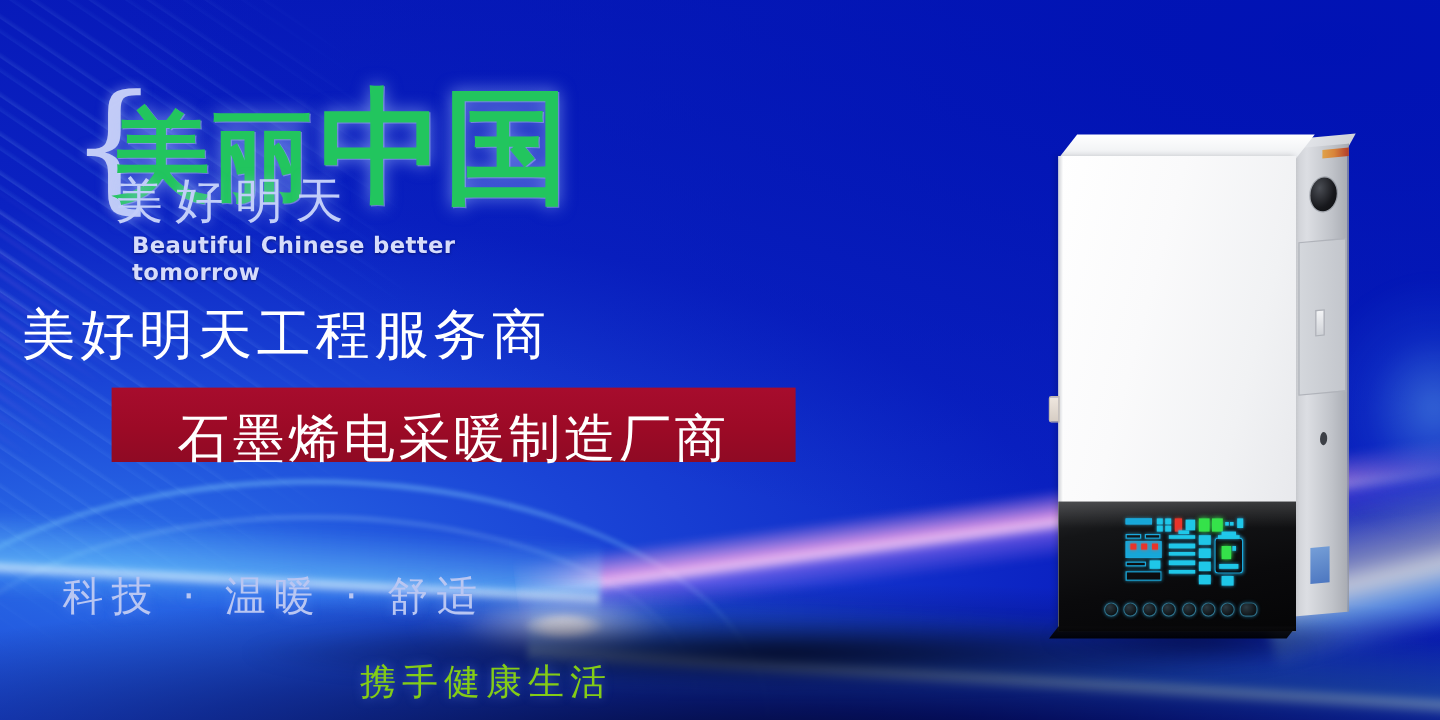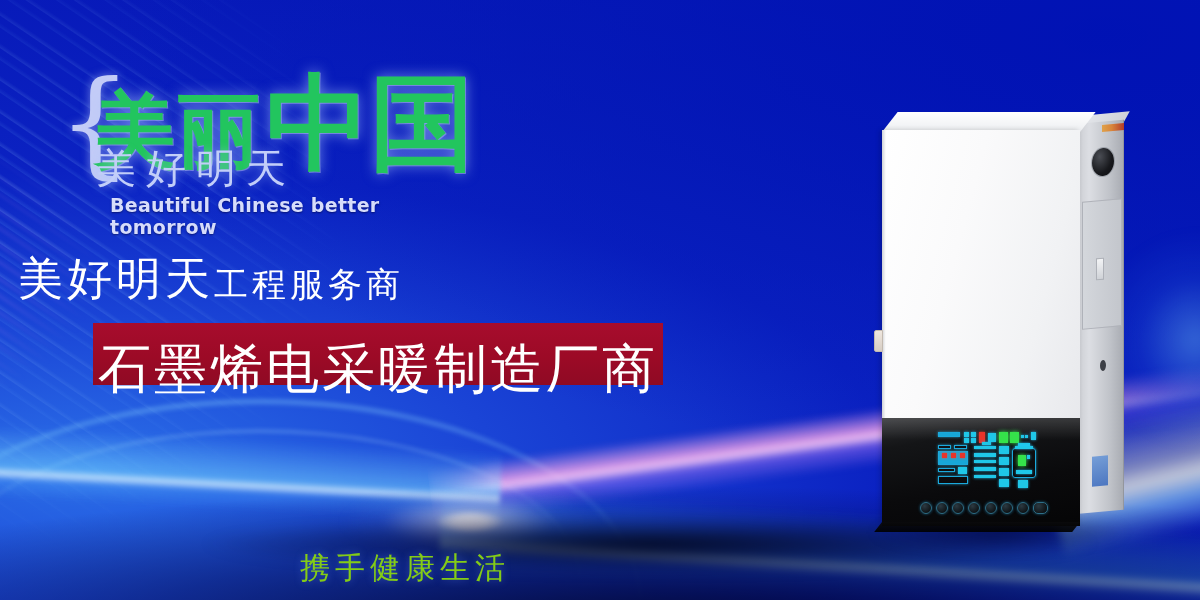--- a/index.html
+++ b/index.html
@@ -189,32 +189,32 @@
   
   .headline{
     position:absolute; left:18px; top:256px;
     display:flex; align-items:flex-end; gap:0;
     white-space:nowrap;
     color:#ffffff;
     font-family:"DejaVu Sans","Liberation Sans",sans-serif;
   }
   .hl-a{ font-size:45px; letter-spacing:4px; font-weight:400; line-height:1; padding-bottom:3px;}
   .hl-b{ font-size:60px; letter-spacing:2px; font-weight:700; line-height:1; margin:0 12px 0 16px;}
-  .hl-c{ font-size:34px; letter-spacing:4px; font-weight:400; line-height:1; padding-bottom:3px;text-align:center;}
+  .hl-c{ font-size:45px; letter-spacing:4px; font-weight:400; line-height:1; padding-bottom:3px;text-align:center;}
 
   .redbar{
     position:absolute; left:93px; top:323px;
     width:570px; height:62px;
     background:linear-gradient(180deg,#a70c2d 0%,#9c0a26 55%,#8f0a24 100%);
     display:flex; align-items:center; justify-content:center;
   }
   .redbar-text{
     color:#ffffff;
-    font-size:53px; letter-spacing:3px; font-weight:400; line-height:1;
-    font-family:Liberation Sans, sans-serif;
+    font-size:43px; letter-spacing:3px; font-weight:400; line-height:1;
+    font-family:Liberation Mono, monospace;
     white-space:nowrap;
     margin-top:29px;
   }
 
   
   .tag1{
     position:absolute; left:52px; top:474px;
     font-size:34px; letter-spacing:7px;
     color:#b9c6f2;
     font-family:"DejaVu Sans","Liberation Sans",sans-serif;
@@ -371,20 +371,21 @@
 
   <div class="headline">
     <span class="hl-a">美好明天</span>
     <span class="hl-c">工程服务商</span>
   </div>
 
   <div class="redbar">
     <span class="redbar-text">石墨烯电采暖制造厂商</span>
   </div>
 
+  <div class="tag1">科技 · 温暖 · 舒适</div>
   <div class="tag2">携手健康生活</div>
 
   <div class="product">
     <div class="prod-shadow"></div>
 
     <div class="boiler-side-top"></div>
     <div class="boiler-side"></div>
     <div class="side-tabs"></div>
     <div class="side-vent"></div>
     <div class="side-panel"></div>

